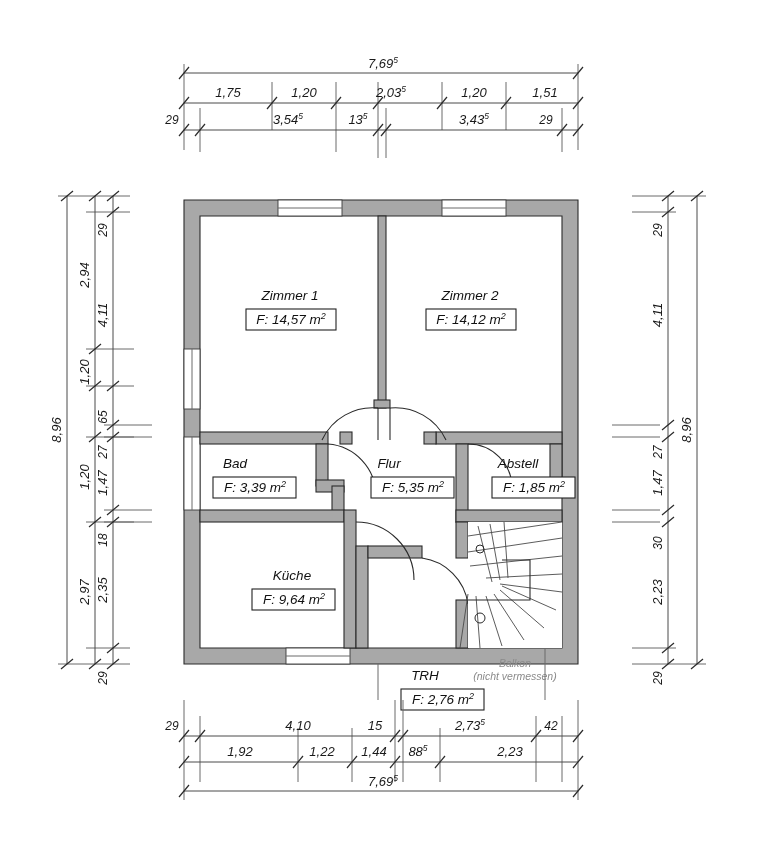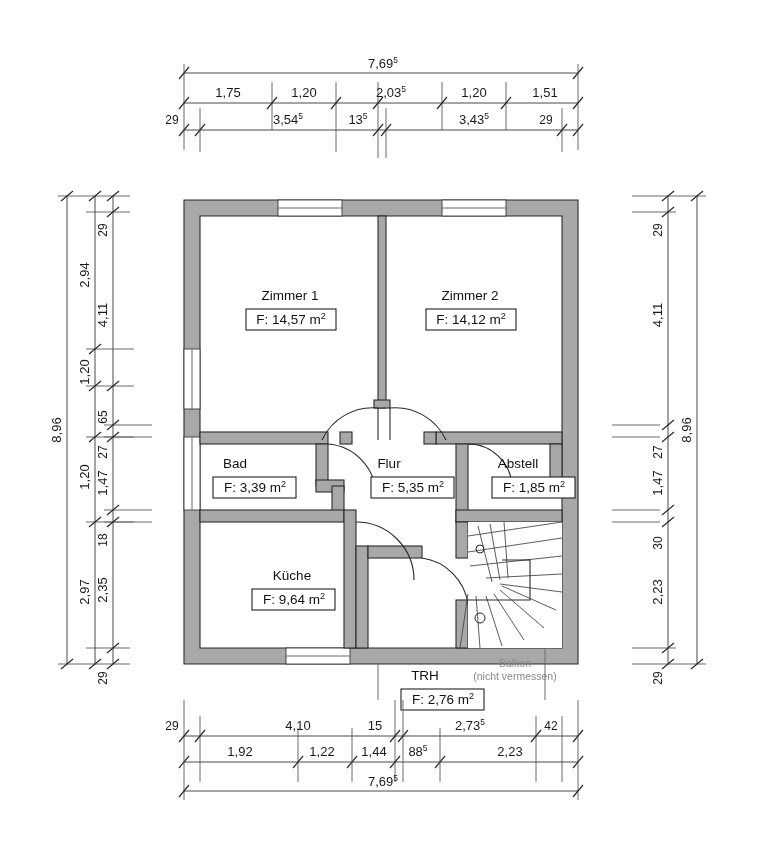--- a/index.html
+++ b/index.html
@@ -10,21 +10,21 @@
   body {
     width: 768px; height: 856px;
     position: relative;
     font-family: "Liberation Sans", sans-serif;
     color: #1a1a1a;
     overflow: hidden;
   }
   #plan-root {
     position: absolute;
     left: 0; top: 0;
-    width: 716px; height: 856px;
+    width: 716px; height: 856px; font-style: italic;
   }
   svg.plan-svg {
     position: absolute;
     left: 0; top: 0;
     width: 768px; height: 856px;
     display: block;
   }
   
   .dim-line { stroke: #4a4a4a; stroke-width: 1; fill: none; }
   .dim-ext  { stroke: #6b6b6b; stroke-width: 1; fill: none; }

